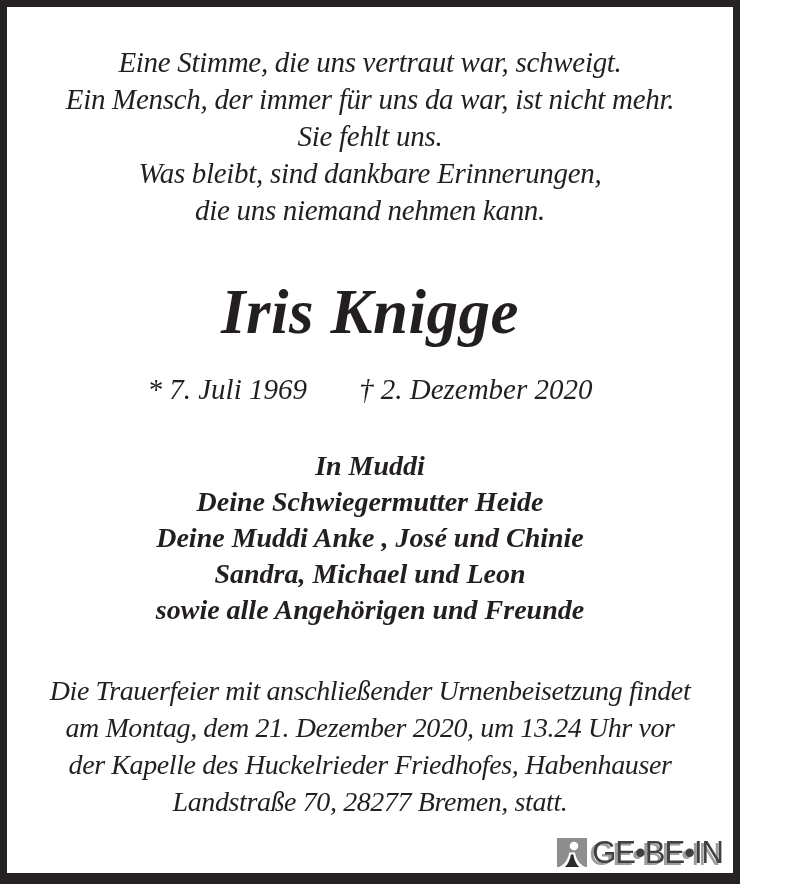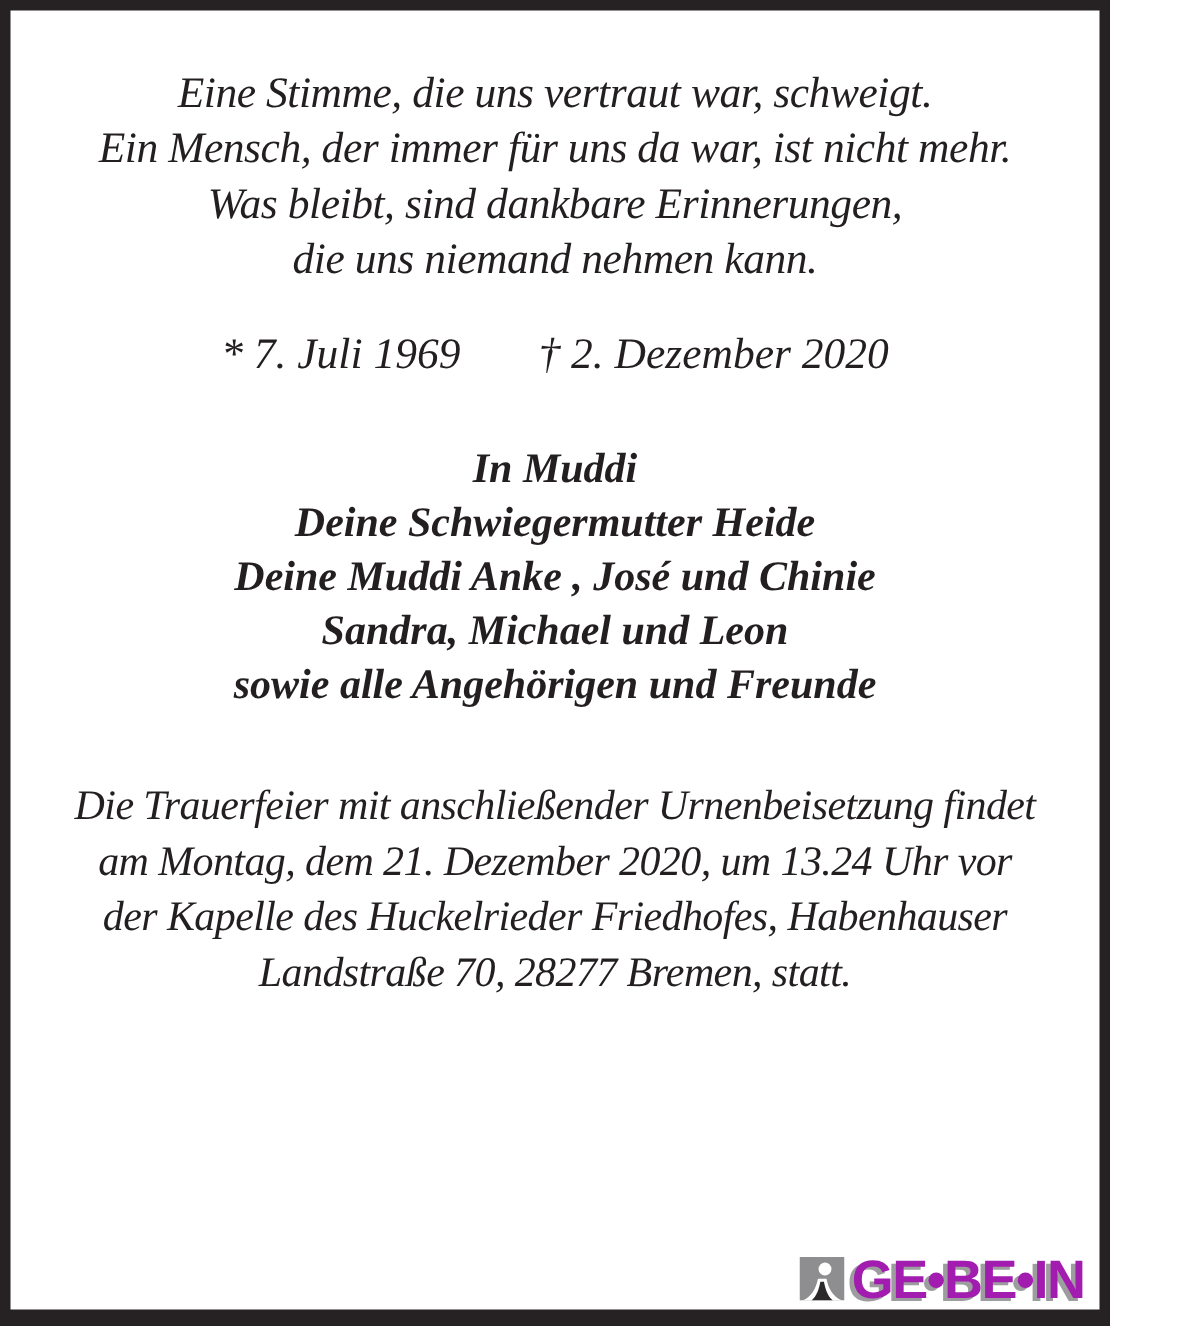--- a/index.html
+++ b/index.html
@@ -60,41 +60,43 @@
     position: absolute;
     right: 10px;
     bottom: 6px;
     display: flex;
     align-items: flex-end;
     gap: 5px;
   }
   .logo-icon { display: block; line-height: 0; }
   .logo-text {
     font-family: "Liberation Sans", sans-serif;
-    font-weight: bold;
+    font-weight: normal;
     font-style: normal;
-    font-size: 36px;
+    font-size: 31px;
     line-height: 28px;
     letter-spacing: -1px;
-    color: #a21caf;
+    color: #404040;
     text-shadow: -3px 2px 0 #9d9d9f;
   }
 </style>
 </head>
 <body>
 
 <div class="notice">
 
   <div class="verse">
     <div class="line">Eine Stimme, die uns vertraut war, schweigt.</div>
     <div class="line">Ein Mensch, der immer für uns da war, ist nicht mehr.</div>
+    <div class="line">Sie fehlt uns.</div>
     <div class="line">Was bleibt, sind dankbare Erinnerungen,</div>
     <div class="line">die uns niemand nehmen kann.</div>
   </div>
 
+  <h1 class="deceased-name">Iris Knigge</h1>
 
   <div class="dates">
     <span class="birth">* 7. Juli 1969</span><span class="death">† 2. Dezember 2020</span>
   </div>
 
   <div class="family">
     <div class="line">In Muddi</div>
     <div class="line">Deine Schwiegermutter Heide</div>
     <div class="line">Deine Muddi Anke , José und Chinie</div>
     <div class="line">Sandra, Michael und Leon</div>

